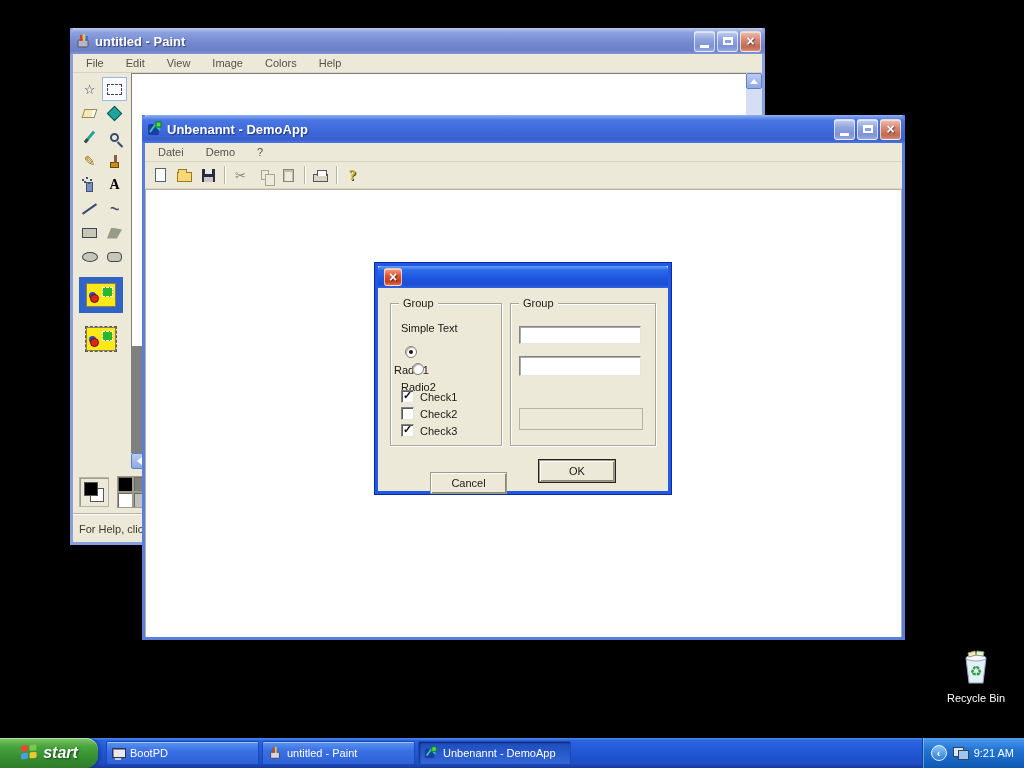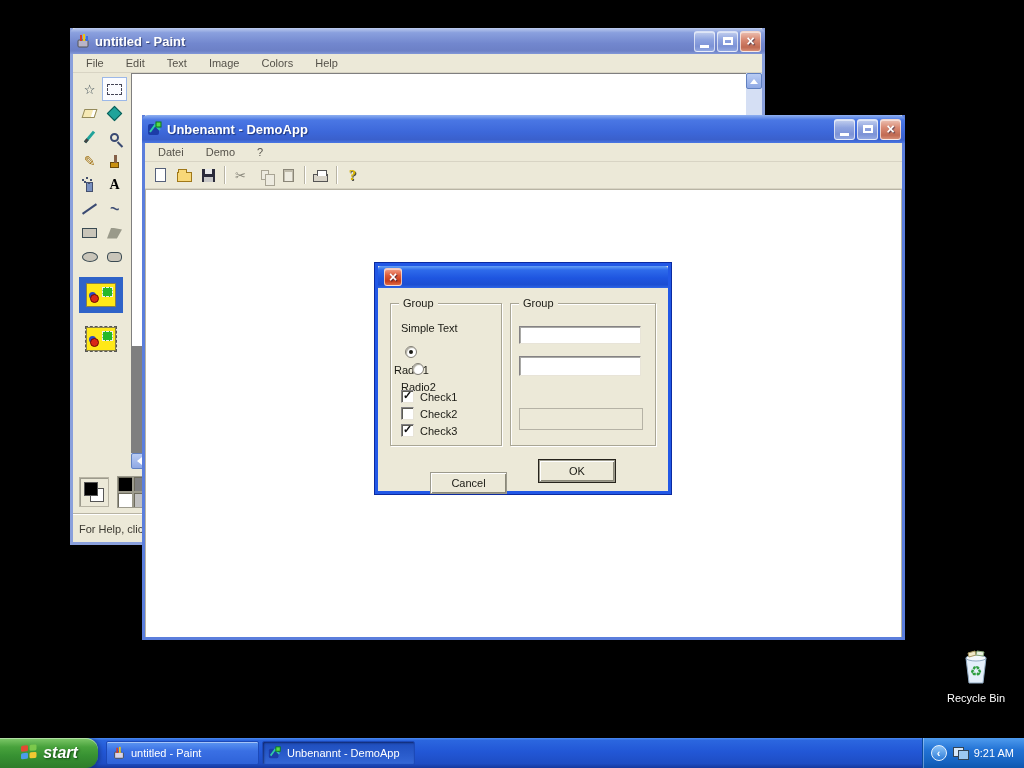--- a/index.html
+++ b/index.html
@@ -201,21 +201,21 @@
           <span class="glyph-max"></span>
         </span>
       <span class="cap-btn close-btn">
           <span>×</span>
         </span>
     </span>
   </div>
   <div class="menubar">
     <span class="menu-item">File</span>
     <span class="menu-item">Edit</span>
-    <span class="menu-item">Text</span>
+    <span class="menu-item">View</span>
     <span class="menu-item">Image</span>
     <span class="menu-item">Colors</span>
     <span class="menu-item">Help</span>
   </div>
   <div class="paint-body">
     <div class="paint-tools">
       <span class="tool" title="free-form-select">☆</span>
       <span class="tool selected" title="rect-select">
           <span class="i-box i-select"></span>
         </span>
@@ -429,20 +429,24 @@
         <rect x="1" y="2" width="7" height="6" rx="1.5" fill="#E24A33"></rect>
         <rect x="9.5" y="2" width="7" height="6" rx="1.5" fill="#7CC84C"></rect>
         <rect x="1" y="9.5" width="7" height="6" rx="1.5" fill="#4C9CE8"></rect>
         <rect x="9.5" y="9.5" width="7" height="6" rx="1.5" fill="#F2C832"></rect>
       </g>
     </svg>
     <span>start</span>
   </div>
   <div class="tasks">
     <div class="task-btn">
+      <span class="mini-monitor"></span>
+      <span>BootPD</span>
+    </div>
+    <div class="task-btn">
       <svg width="14" height="14" viewBox="0 0 16 16">
           <rect x="3" y="7" width="10" height="7" rx="1" fill="#D8D4E8" stroke="#444"></rect>
           <rect x="5" y="2" width="2" height="6" fill="#D83C28"></rect>
           <rect x="8" y="1" width="2" height="7" fill="#E8C818"></rect>
           <rect x="11" y="3" width="2" height="5" fill="#3870E8"></rect>
         </svg>
       <span>untitled - Paint</span>
     </div>
     <div class="task-btn pressed">
       <svg width="14" height="14" viewBox="0 0 16 16">

